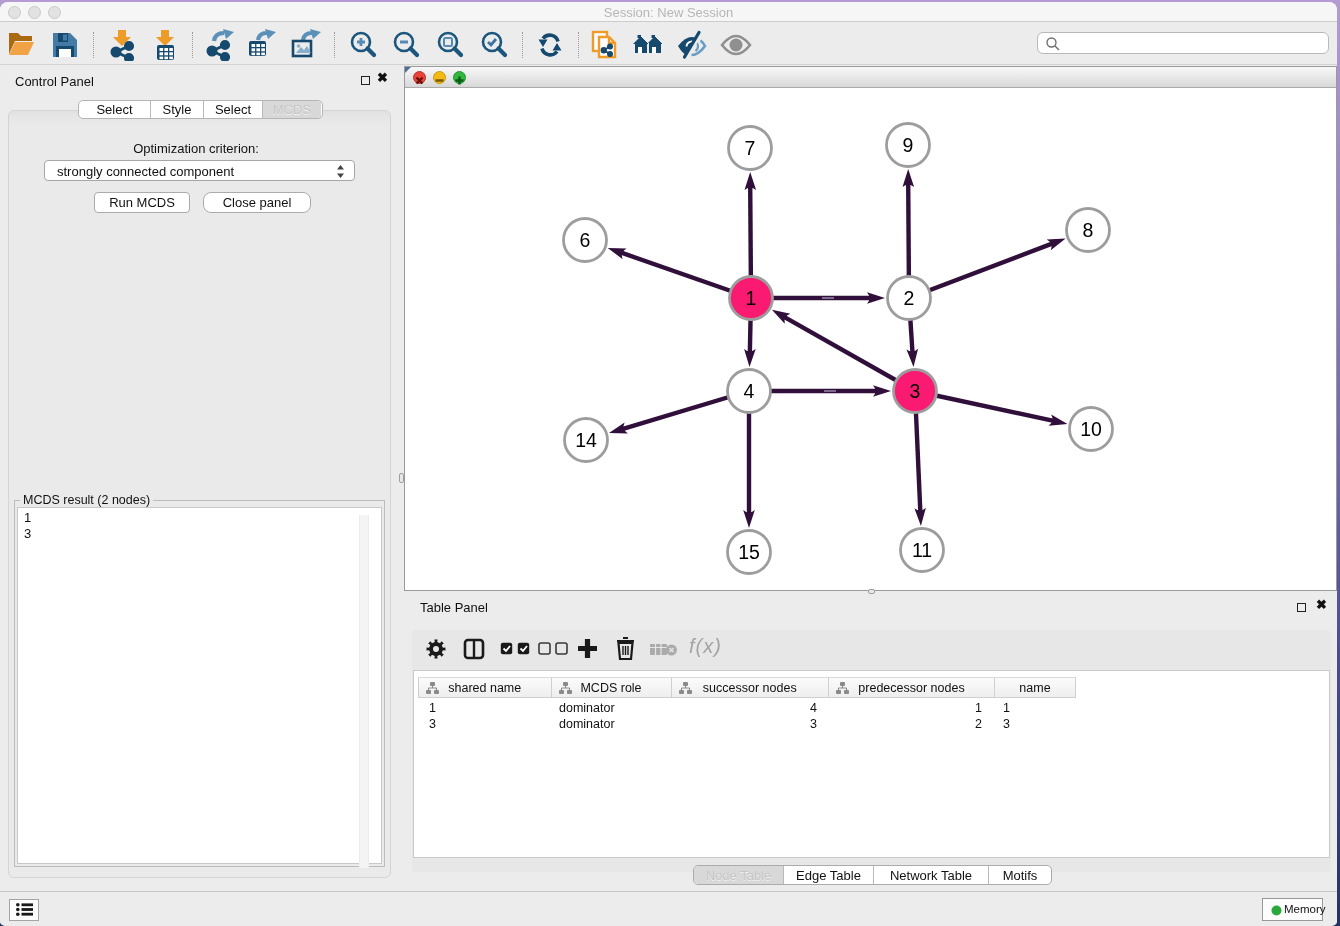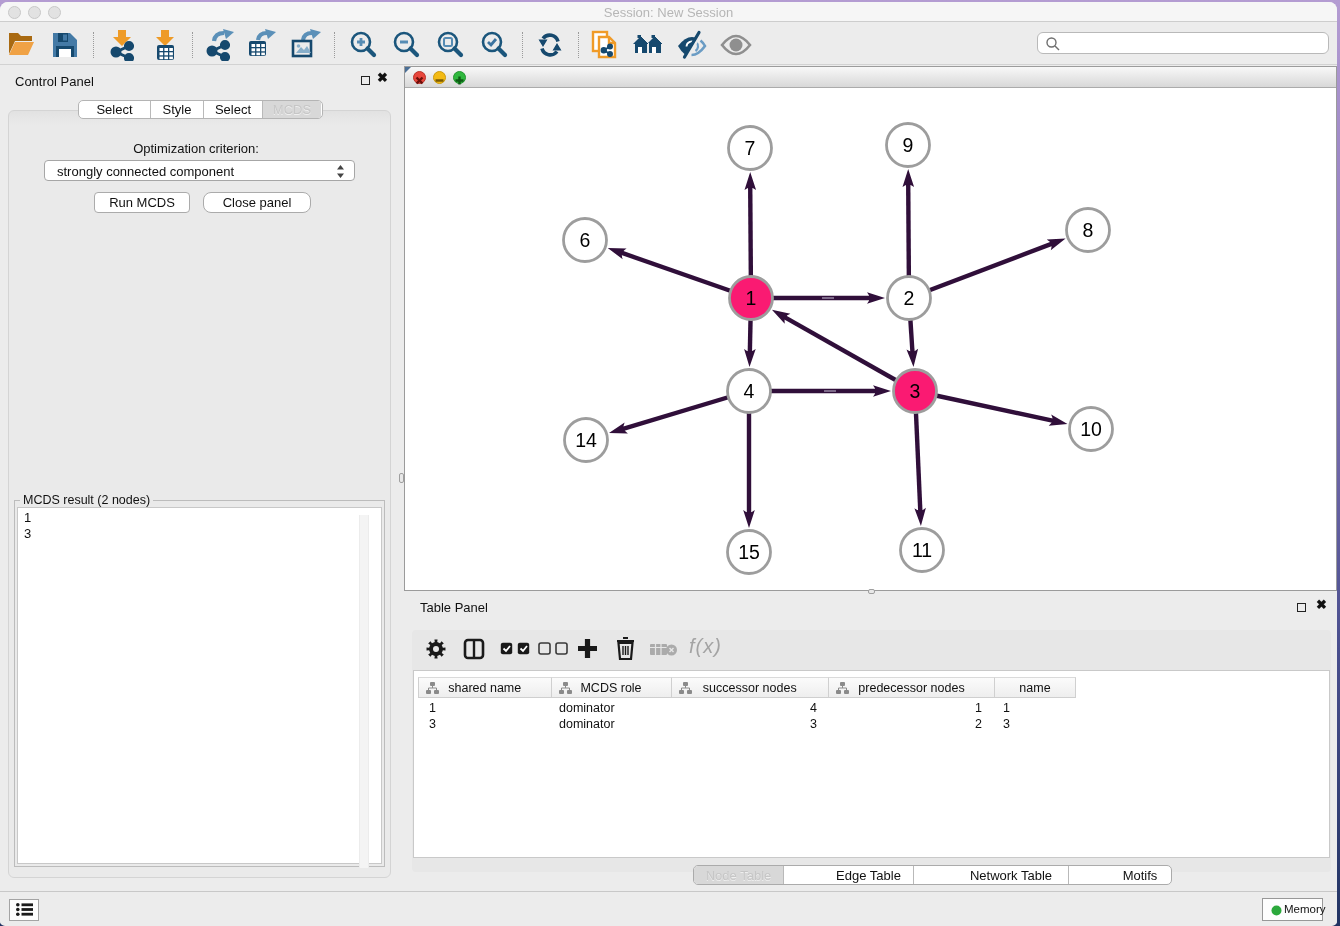--- a/index.html
+++ b/index.html
@@ -41,21 +41,21 @@
 .tfl{position:absolute;top:4px;width:13px;height:13px;border-radius:50%;}
 
 #tpanel{position:absolute;left:392px;top:591px;width:945px;height:298px;background:#ececec;}
 #tp-head{position:absolute;left:28px;top:7px;font-size:13px;color:#111;}
 #tp-body{position:absolute;left:20px;top:37px;width:919px;height:242px;background:#e7e7e7;border-radius:4px;}
 #tp-toolbar{position:absolute;left:0;top:0;width:100%;height:40px;}
 #tp-white{position:absolute;left:1px;top:40px;width:917px;height:188px;background:#fff;border:1px solid #c9c9c9;}
 .th{position:absolute;top:6px;height:21px;background:linear-gradient(180deg,#fbfbfb,#eeeeee);border-right:1px solid #d0d0d0;border-top:1px solid #dadada;border-bottom:1px solid #cfcfcf;font-size:12.5px;color:#111;text-align:center;line-height:20px;}
 .td{position:absolute;font-size:12.5px;color:#111;height:16px;line-height:16px;}
 
-#btabs{position:absolute;left:693px;top:863px;display:flex;height:20px;border:1px solid #ababab;border-radius:5px;overflow:hidden;background:#fff;font-size:13px;gap:40px;}
+#btabs{position:absolute;left:693px;top:863px;display:flex;height:20px;border:1px solid #ababab;border-radius:5px;overflow:hidden;background:#fff;font-size:13px;}
 
 #statusbar{position:absolute;left:0;top:889px;width:100%;height:33px;border-top:1px solid #c8c8c8;background:#ececec;}
 #memory{position:absolute;right:14px;top:6px;width:61px;height:23px;background:#fdfdfd;border:1px solid #989898;font-size:11.5px;color:#111;line-height:21px;text-align:center;padding-left:21px;}
 #listbtn{position:absolute;left:9px;top:7px;width:30px;height:22px;background:#fdfdfd;border:1px solid #a4a4a4;}
 </style>
 </head>
 <body>
 <div id="win">
 <div id="titlebar">
   <div class="tl" style="left:8px"></div>

